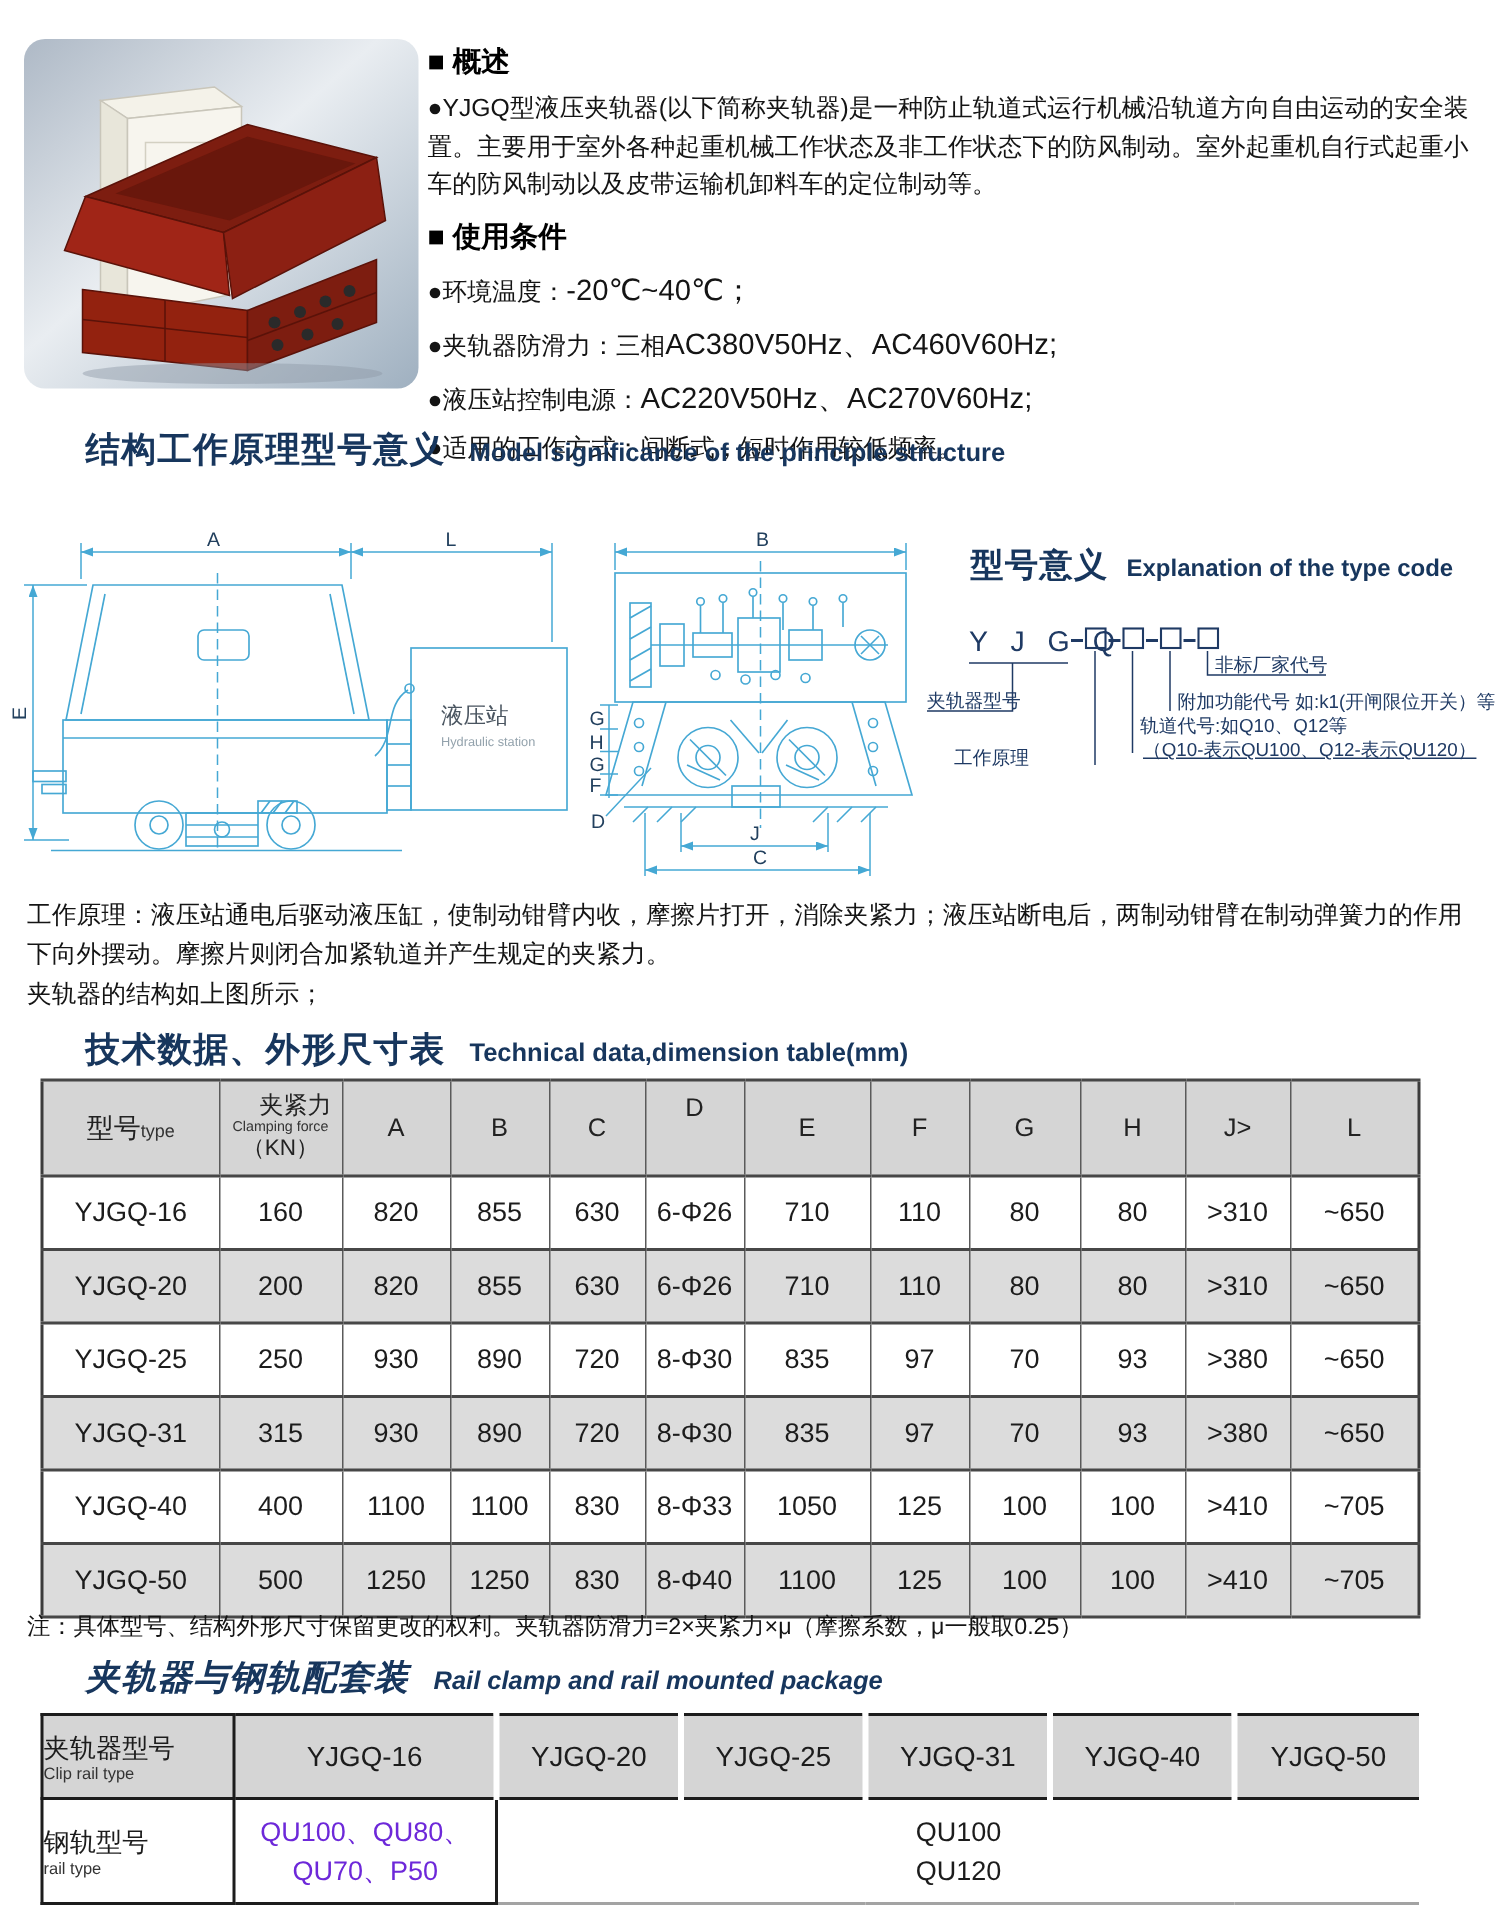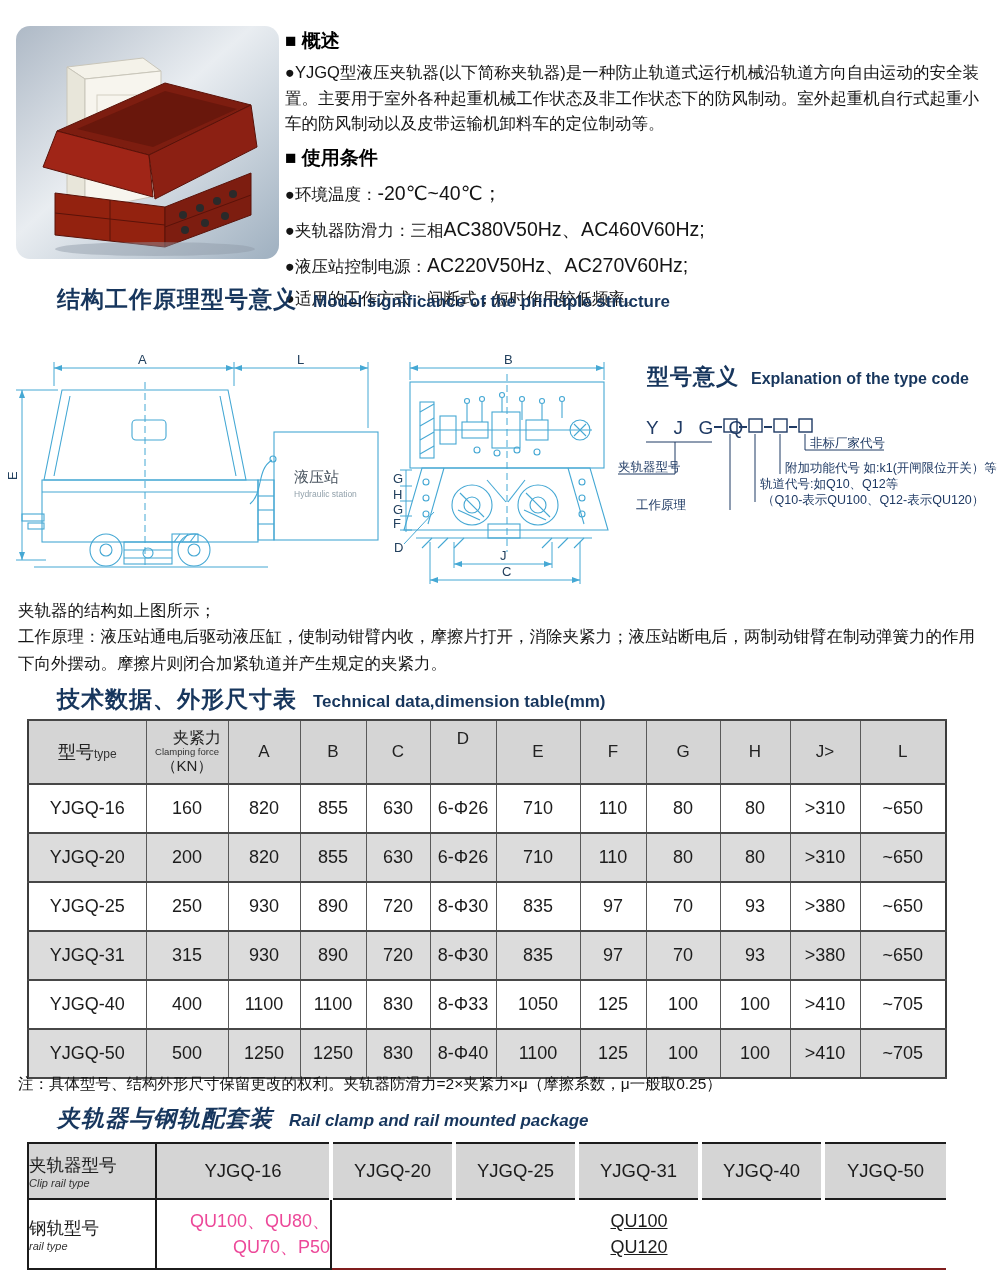--- a/index.html
+++ b/index.html
@@ -66,24 +66,24 @@
   .note{left:18px;top:1074px;font-size:15.5px;color:#141414;}
 
   
   .pkg-table{left:27px;top:1142px;border-collapse:collapse;table-layout:fixed;background:#fff;}
   .pkg-table th,.pkg-table td{padding:0;}
   .p-lbl{background:#d5d5d5;border:2px solid #1c1c1c;text-align:left;padding-left:10px;height:54px;font-weight:normal;}
   .p-model{background:#d5d5d5;border-top:2px solid #1c1c1c;border-bottom:2px solid #1c1c1c;
     border-left:4px solid #ffffff;font-weight:normal;font-size:18.5px;color:#1c1c1c;}
   .m-first{border-left:2px solid #1c1c1c;}
   .zh17{font-size:17.5px;color:#1c1c1c;}
-  .tiny2{font-size:11px;color:#333;font-style:italic;}
+  .tiny2{font-size:11px;color:#333;}
   .p-lbl2{border:2px solid #1c1c1c;text-align:left;padding-left:10px;height:68px;}
-  .p-rail16{border:2px solid #1c1c1c;text-align:right;padding-left:14px;font-size:18px;color:#ec4899;line-height:1.45;}
-  .p-merged{border-bottom:2px solid #7f1d1d;border-top:2px solid #1c1c1c;text-align:center;font-size:18px;color:#1c1c1c;line-height:1.45;text-decoration:underline;}
+  .p-rail16{border:2px solid #1c1c1c;text-align:center;padding-left:14px;font-size:18px;color:#6d28d9;line-height:1.45;}
+  .p-merged{border-bottom:2px solid #a3a3a3;border-top:2px solid #1c1c1c;text-align:center;font-size:18px;color:#1c1c1c;line-height:1.45;}
 </style>
 </head>
 <body>
 
 <svg class="abs photo" viewBox="0 0 265 235">
   <defs>
     <linearGradient id="pbg" x1="0" y1="0" x2="1" y2="1">
       <stop offset="0" stop-color="#aeb9c6"></stop>
       <stop offset="0.45" stop-color="#e9edf1"></stop>
       <stop offset="1" stop-color="#9fb0c0"></stop>
@@ -302,29 +302,29 @@
         <polyline points="63,32 63,64 6,64"></polyline>
         <line x1="118" y1="24" x2="118" y2="100"></line>
         <line x1="143" y1="24" x2="143" y2="92"></line>
         <line x1="168" y1="24" x2="168" y2="64"></line>
         <polyline points="193,24 193,40 272,40"></polyline>
       </g>
     </svg>
     <div class="tc-label" style="left:198px;top:25px;">非标厂家代号</div>
     <div class="tc-label" style="left:173px;top:50px;">附加功能代号 如:k1(开闸限位开关）等</div>
     <div class="tc-label" style="left:148px;top:66px;">轨道代号:如Q10、Q12等</div>
-    <div class="tc-label" style="left:150px;top:82px;">（Q10-表示QU100、Q12-表示QU120）</div>
+    <div class="tc-label" style="left:150px;top:82px;text-decoration:underline;">（Q10-表示QU100、Q12-表示QU120）</div>
     <div class="tc-label" style="left:6px;top:49px;">夹轨器型号</div>
     <div class="tc-label" style="left:24px;top:87px;">工作原理</div>
   </div>
 </div>
 
 <div class="abs principle">
+  <div>工作原理：液压站通电后驱动液压缸，使制动钳臂内收，摩擦片打开，消除夹紧力；液压站断电后，两制动钳臂在制动弹簧力的作用下向外摆动。摩擦片则闭合加紧轨道并产生规定的夹紧力。</div>
   <div>夹轨器的结构如上图所示；</div>
-  <div>工作原理：液压站通电后驱动液压缸，使制动钳臂内收，摩擦片打开，消除夹紧力；液压站断电后，两制动钳臂在制动弹簧力的作用下向外摆动。摩擦片则闭合加紧轨道并产生规定的夹紧力。</div>
 </div>
 
 <div class="abs sec-title sec2">
   <span class="zh">技术数据、外形尺寸表</span><span class="en">Technical data,dimension table(mm)</span>
 </div>
 
 <table class="abs tech-table">
   <colgroup>
     <col style="width:118px">
       <col style="width:82px">

